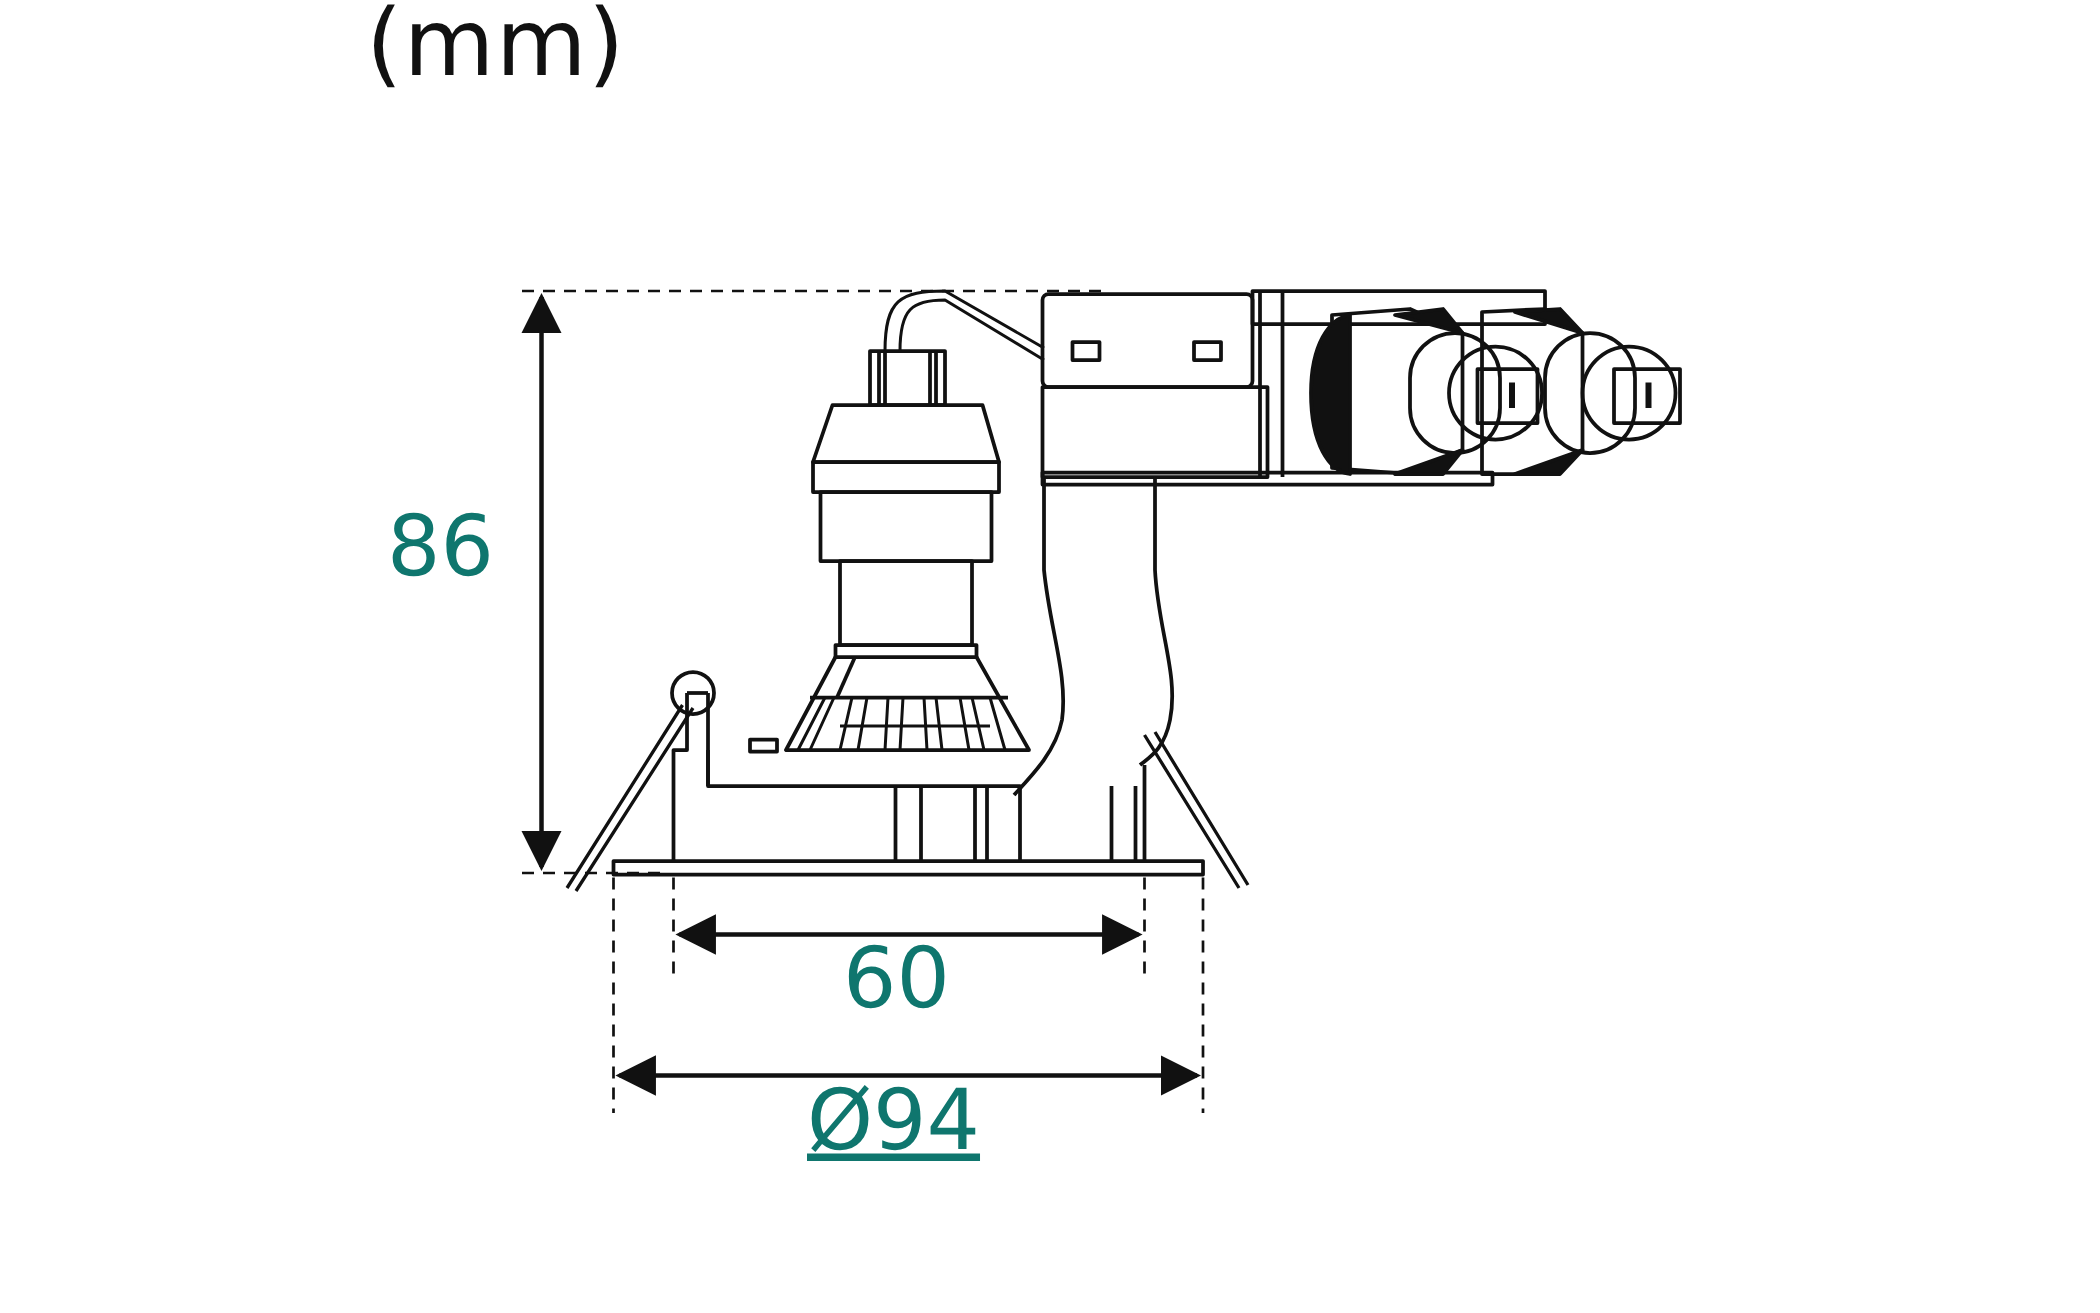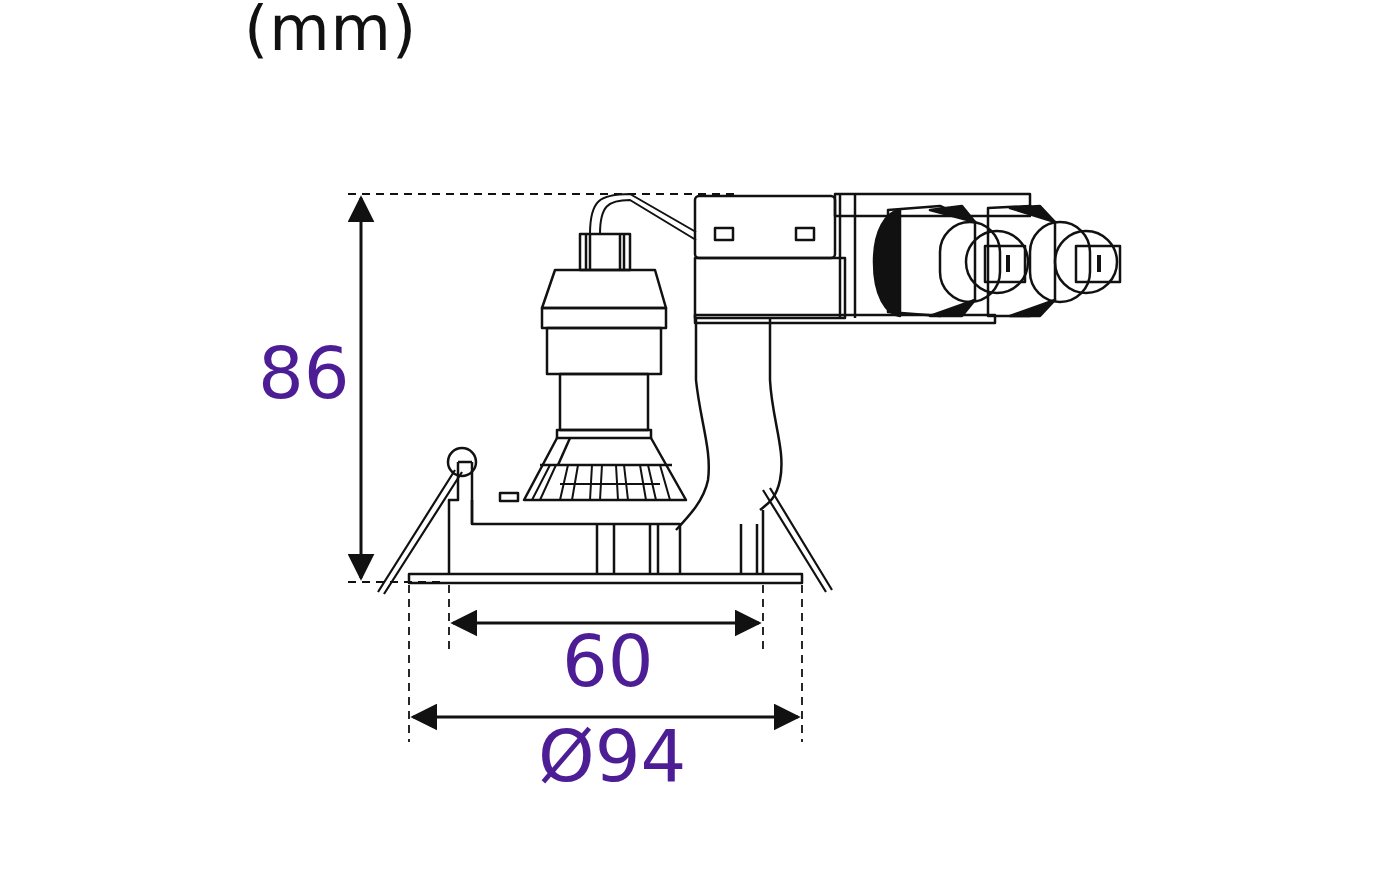--- a/index.html
+++ b/index.html
@@ -1,23 +1,23 @@
 <!DOCTYPE html>
 <html><head>
 <meta charset="utf-8">
 <style>
   html, body { margin: 0; padding: 0; background: #ffffff; }
   body { width: 1400px; height: 875px; position: relative; overflow: hidden;
          font-family: "DejaVu Sans", sans-serif; }
   .unit { position: absolute; left: 244px; top: -8px; font-size: 62px; color: #111;
           letter-spacing: 1px; font-weight: 400; }
-  .dim { position: absolute; color: #4c1d95; font-size: 72px; font-weight: 400; line-height: 1; }
+  .dim { position: absolute; color: #0f766e; font-size: 56px; font-weight: 400; line-height: 1; }
   .dim-h { left: 258px; top: 337px; }
   .dim-w { left: 562px; top: 625px; }
-  .dim-d { left: 538px; top: 720px; }
+  .dim-d { left: 538px; top: 720px; text-decoration: underline; }
   svg { position: absolute; left: 0; top: 0; }
 </style>
 </head>
 <body>
 
 <div class="unit">(mm)</div>
 <div class="dim dim-h">86</div>
 <div class="dim dim-w">60</div>
 <div class="dim dim-d">Ø94</div>
 

